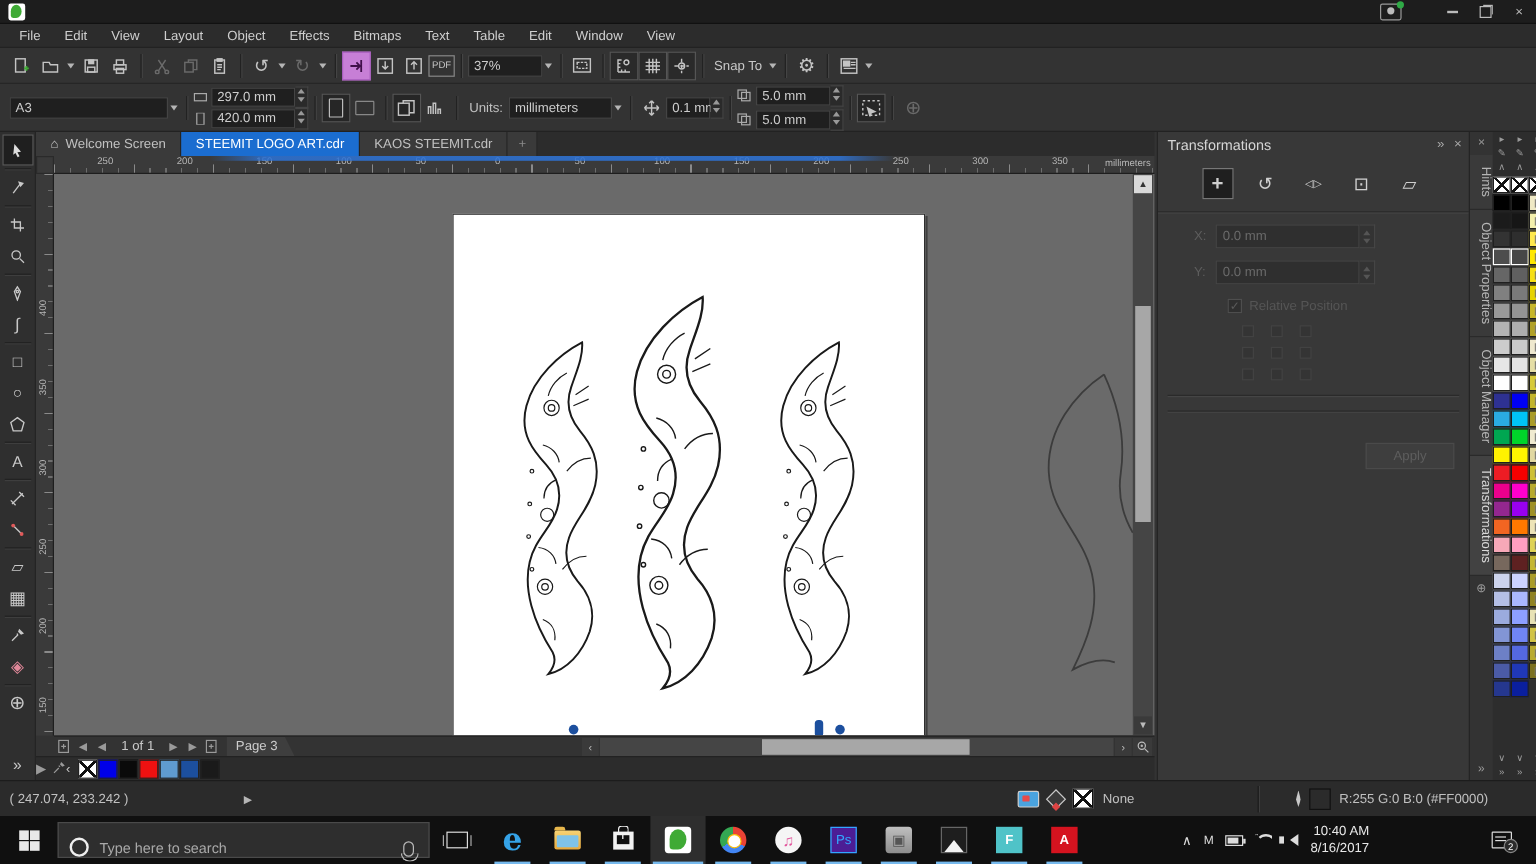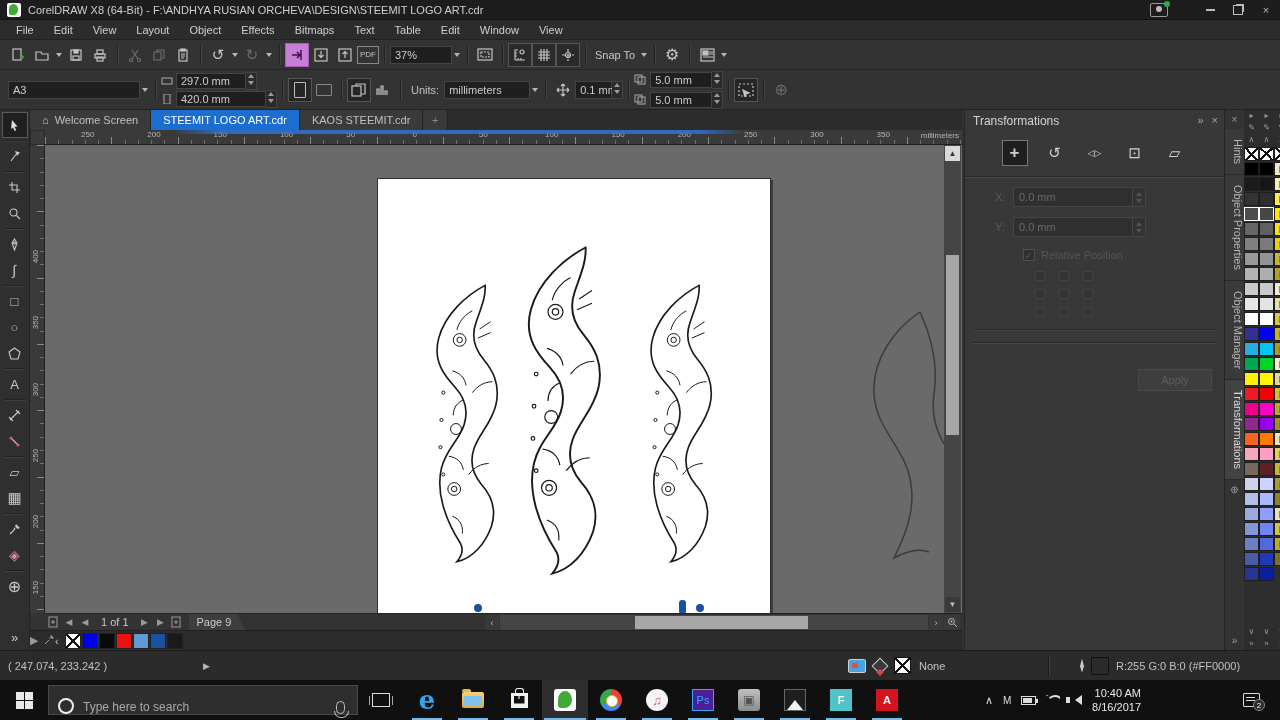--- a/index.html
+++ b/index.html
@@ -177,21 +177,20 @@
   #clock{text-align:right;font-size:11px;line-height:14px;color:#e8e8e8;position:absolute;left:1075px;width:66px}
   #notif{position:absolute;left:1243px;width:17px;height:14px;border:1px solid #ddd;border-radius:1px}
   #notif i{position:absolute;left:2px;top:3px;width:9px;height:1px;background:#ddd;box-shadow:0 3px 0 #ddd}
   #notif b{position:absolute;right:-6px;bottom:-5px;width:12px;height:12px;border-radius:50%;background:#2b2b2b;border:1px solid #888;color:#fff;font-size:8px;font-weight:normal;display:flex;align-items:center;justify-content:center}
 </style>
 </head>
 <body>
 
 <div id="titlebar">
   <div id="corel-logo"></div>
-  <span id="title-text">CorelDRAW X8 (64-Bit) - F:\ANDHYA RUSIAN ORCHEVA\DESIGN\STEEMIT LOGO ART.cdr</span>
   <div class="spacer"></div>
   <div id="account-icon"></div>
   <div class="tbtn" id="min-btn"></div>
   <div class="tbtn" id="restore-btn"></div>
   <div class="tbtn">×</div>
 </div>
 
 <div id="menubar">
 
 <span>File</span>
@@ -337,21 +336,21 @@
         <svg width="12" height="10" style="margin-right:3px;stroke:#aaa;fill:none">
           <rect x="1" y="2" width="10" height="6"></rect>
         </svg>
         <span class="field" style="width:70px;height:16px">297.0 mm</span>
         <span class="spin"></span>
       </div>
     <div class="combo">
         <svg width="12" height="10" style="margin-right:3px;stroke:#aaa;fill:none">
           <rect x="3" y="0" width="6" height="10"></rect>
         </svg>
-        <span class="field" style="width:90px;height:16px">420.0 mm</span>
+        <span class="field" style="width:70px;height:16px">420.0 mm</span>
         <span class="spin"></span>
       </div>
   </div>
   <div class="vsep"></div>
   <div class="ico press">
       <span class="pgico"></span>
     </div>
   <div class="ico">
       <span class="pgico land"></span>
     </div>
@@ -592,21 +591,21 @@
   <div class="nbtn dim">◀</div>
   <span style="padding:0 8px;color:#c8c8c8">1 of 1</span>
   <div class="nbtn dim">▶</div>
   <div class="nbtn dim">▶</div>
   <div class="nbtn">
       <svg width="11" height="12" style="stroke:#9a9a9a;fill:none">
         <rect x="1" y="1" width="8" height="10"></rect>
         <path d="M3 6h4M5 4v4"></path>
       </svg>
     </div>
-  <div id="pagetab">Page 9</div>
+  <div id="pagetab">Page 3</div>
   <div class="endbtn" style="left:440px">‹</div>
   <div id="hscroll">
       <div class="thumb"></div>
     </div>
   <div class="endbtn" style="left:884px">›</div>
   <div class="endbtn" style="left:899px;width:16px">
       <svg width="11" height="11" style="stroke:#bbb;fill:none">
         <circle cx="4.5" cy="4.5" r="3"></circle>
         <path d="M7 7l3 3M3.5 4.5h2M4.5 3.5v2"></path>
       </svg>

